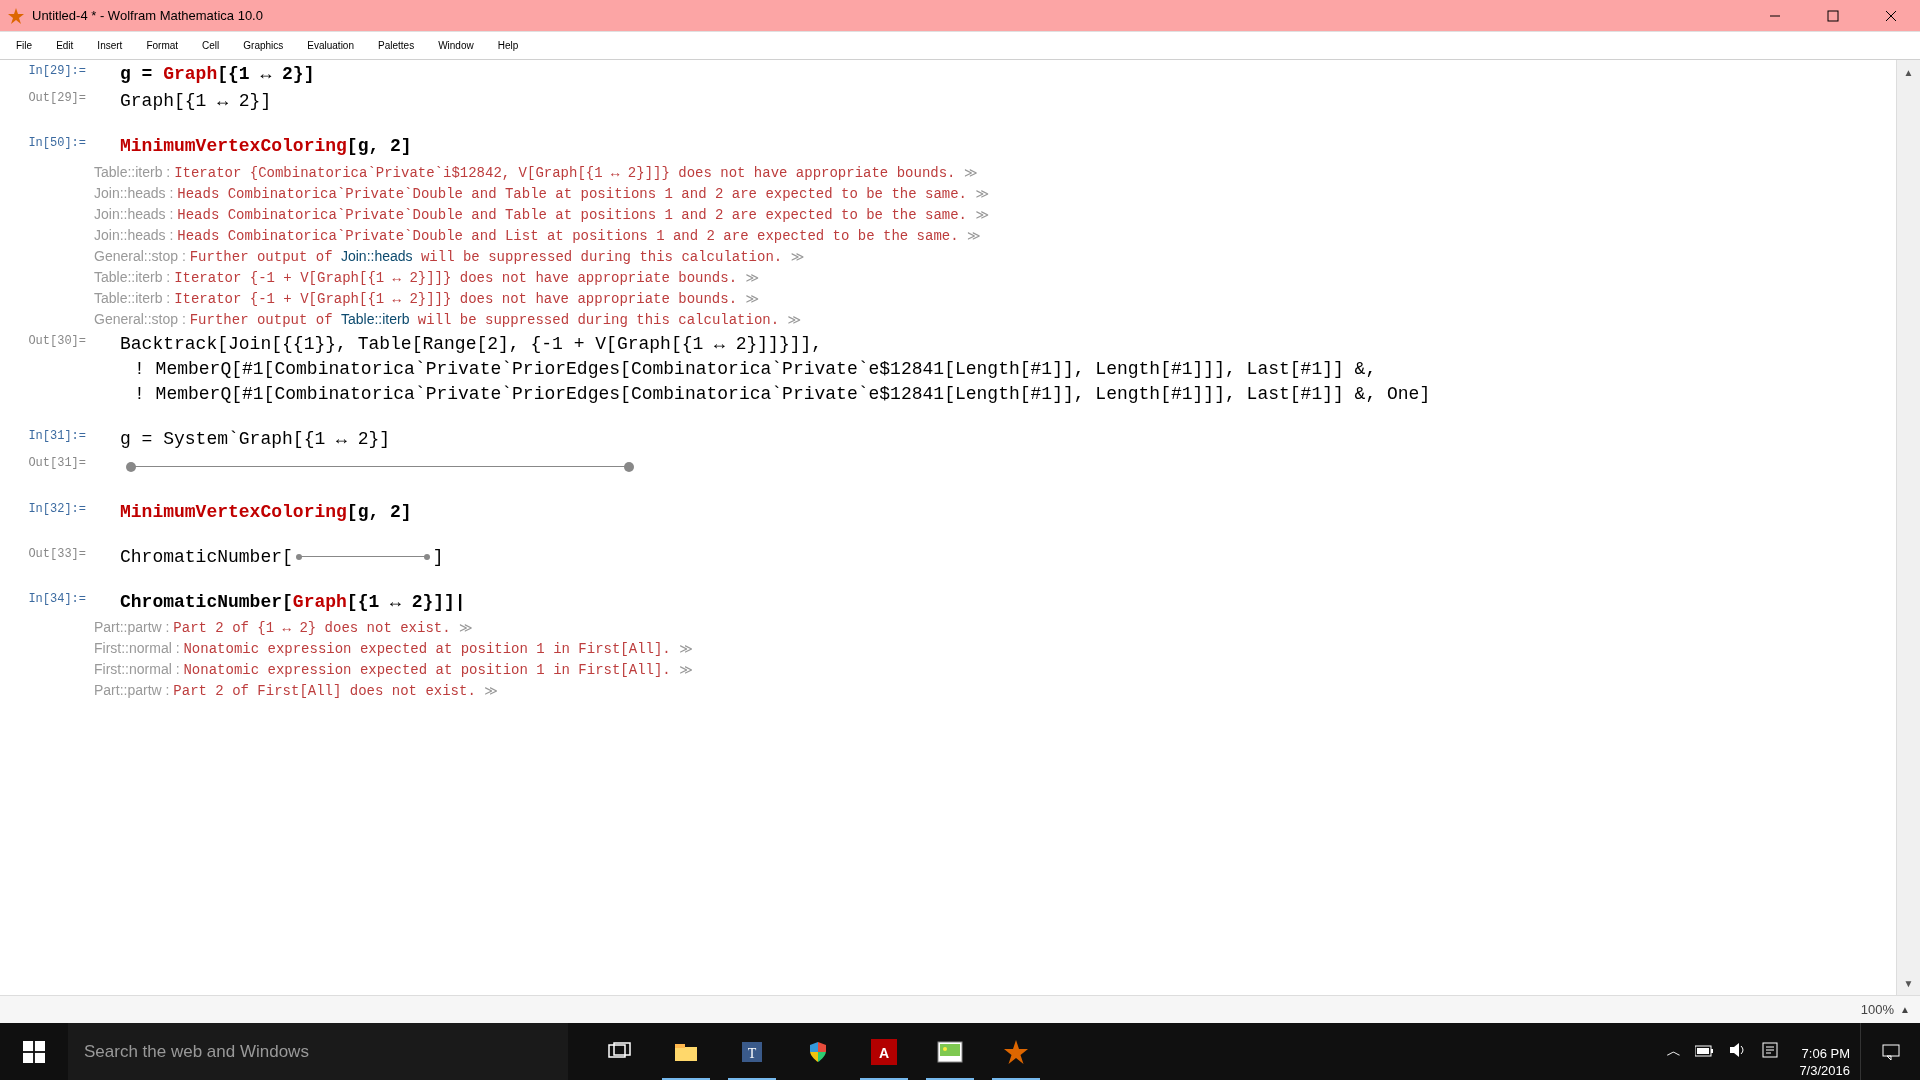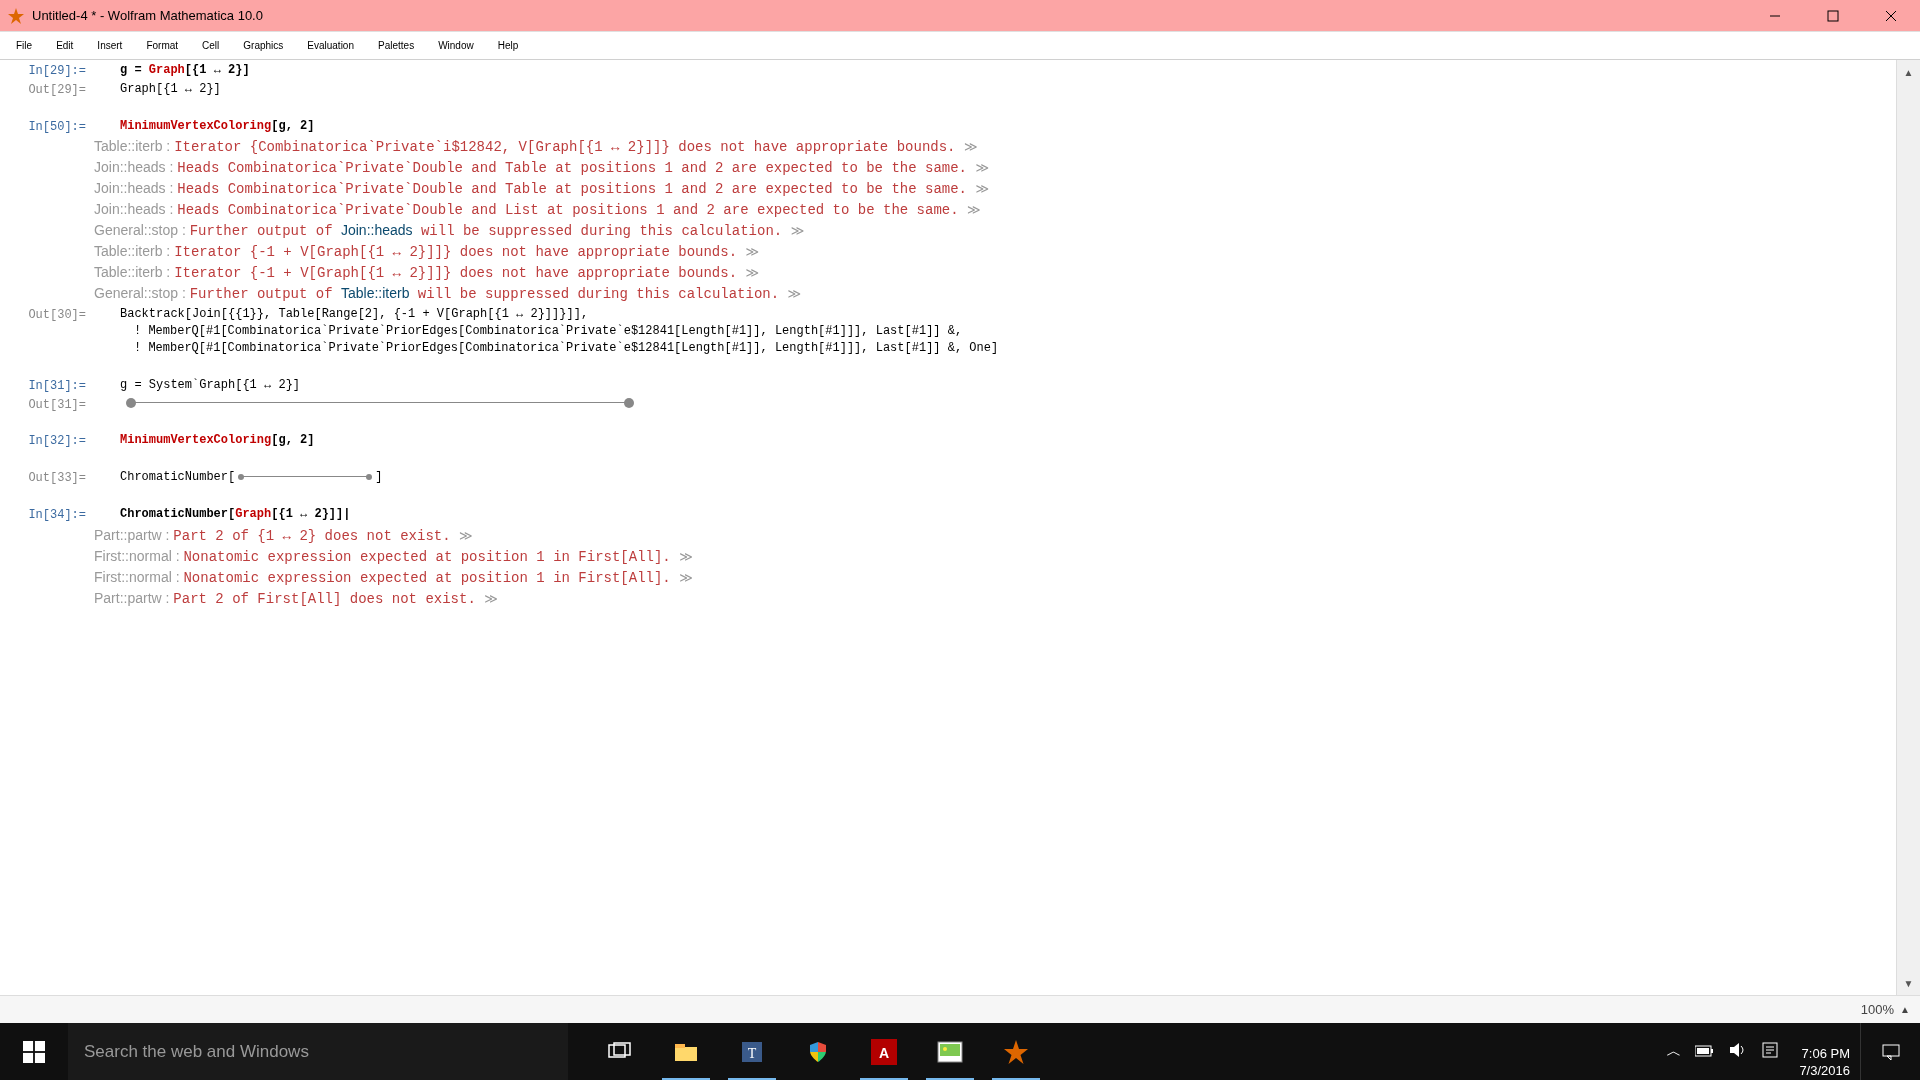--- a/index.html
+++ b/index.html
@@ -12,21 +12,21 @@
 .menubar { height:28px; display:flex; align-items:center; padding:0 4px; background:#fff; border-bottom:1px solid #d0d0d0; }
 .menubar .item { padding:4px 12px; font-size:10px; color:#000; }
 .notebook-area { position:absolute; top:60px; left:0; right:0; bottom:85px; overflow:hidden; background:#fff; }
 .notebook { position:absolute; top:0; left:0; right:24px; bottom:0; overflow:hidden; }
 .vscroll { position:absolute; top:0; right:0; width:24px; bottom:0; background:#f0f0f0; border-left:1px solid #ddd; }
 .vscroll .arrow { width:100%; height:24px; display:flex; align-items:center; justify-content:center; font-size:10px; color:#555; }
 .vscroll .track { position:absolute; top:24px; bottom:24px; left:0; right:0; }
 .cell-row { display:flex; align-items:flex-start; margin:2px 0;gap:26px; }
 .label { width:94px; text-align:right; padding-right:8px; font-family:"Courier New",monospace; font-size:12px; color:#3b6aa0; flex-shrink:0; padding-top:2px; }
 .label.out { color:#888; }
-.content { flex:1; font-family:"Courier New",monospace; font-size:12px; color:#000; line-height:1.4; padding-right:24px; }
+.content { flex:1; font-family:"Courier New",monospace; font-size:18px; color:#000; line-height:1.4; padding-right:24px; }
 .content .fn { color:#000; font-weight:bold; }
 .content .undef { color:#c00000; font-weight:bold; }
 .msg-row { display:flex; align-items:flex-start; margin:4px 0; }
 .msg-row .label { width:94px; }
 .msg-content { flex:1; font-family:"Segoe UI",Arial,sans-serif; font-size:14px; padding-left:0; }
 .msg-tag { color:#999; }
 .msg-text { color:#bd3d3d;font-family:Liberation Mono, monospace; }
 .msg-blue { color:#0c4a6e; }
 .msg-more { color:#999; font-size:13px; }
 .spacer { height:16px; }

